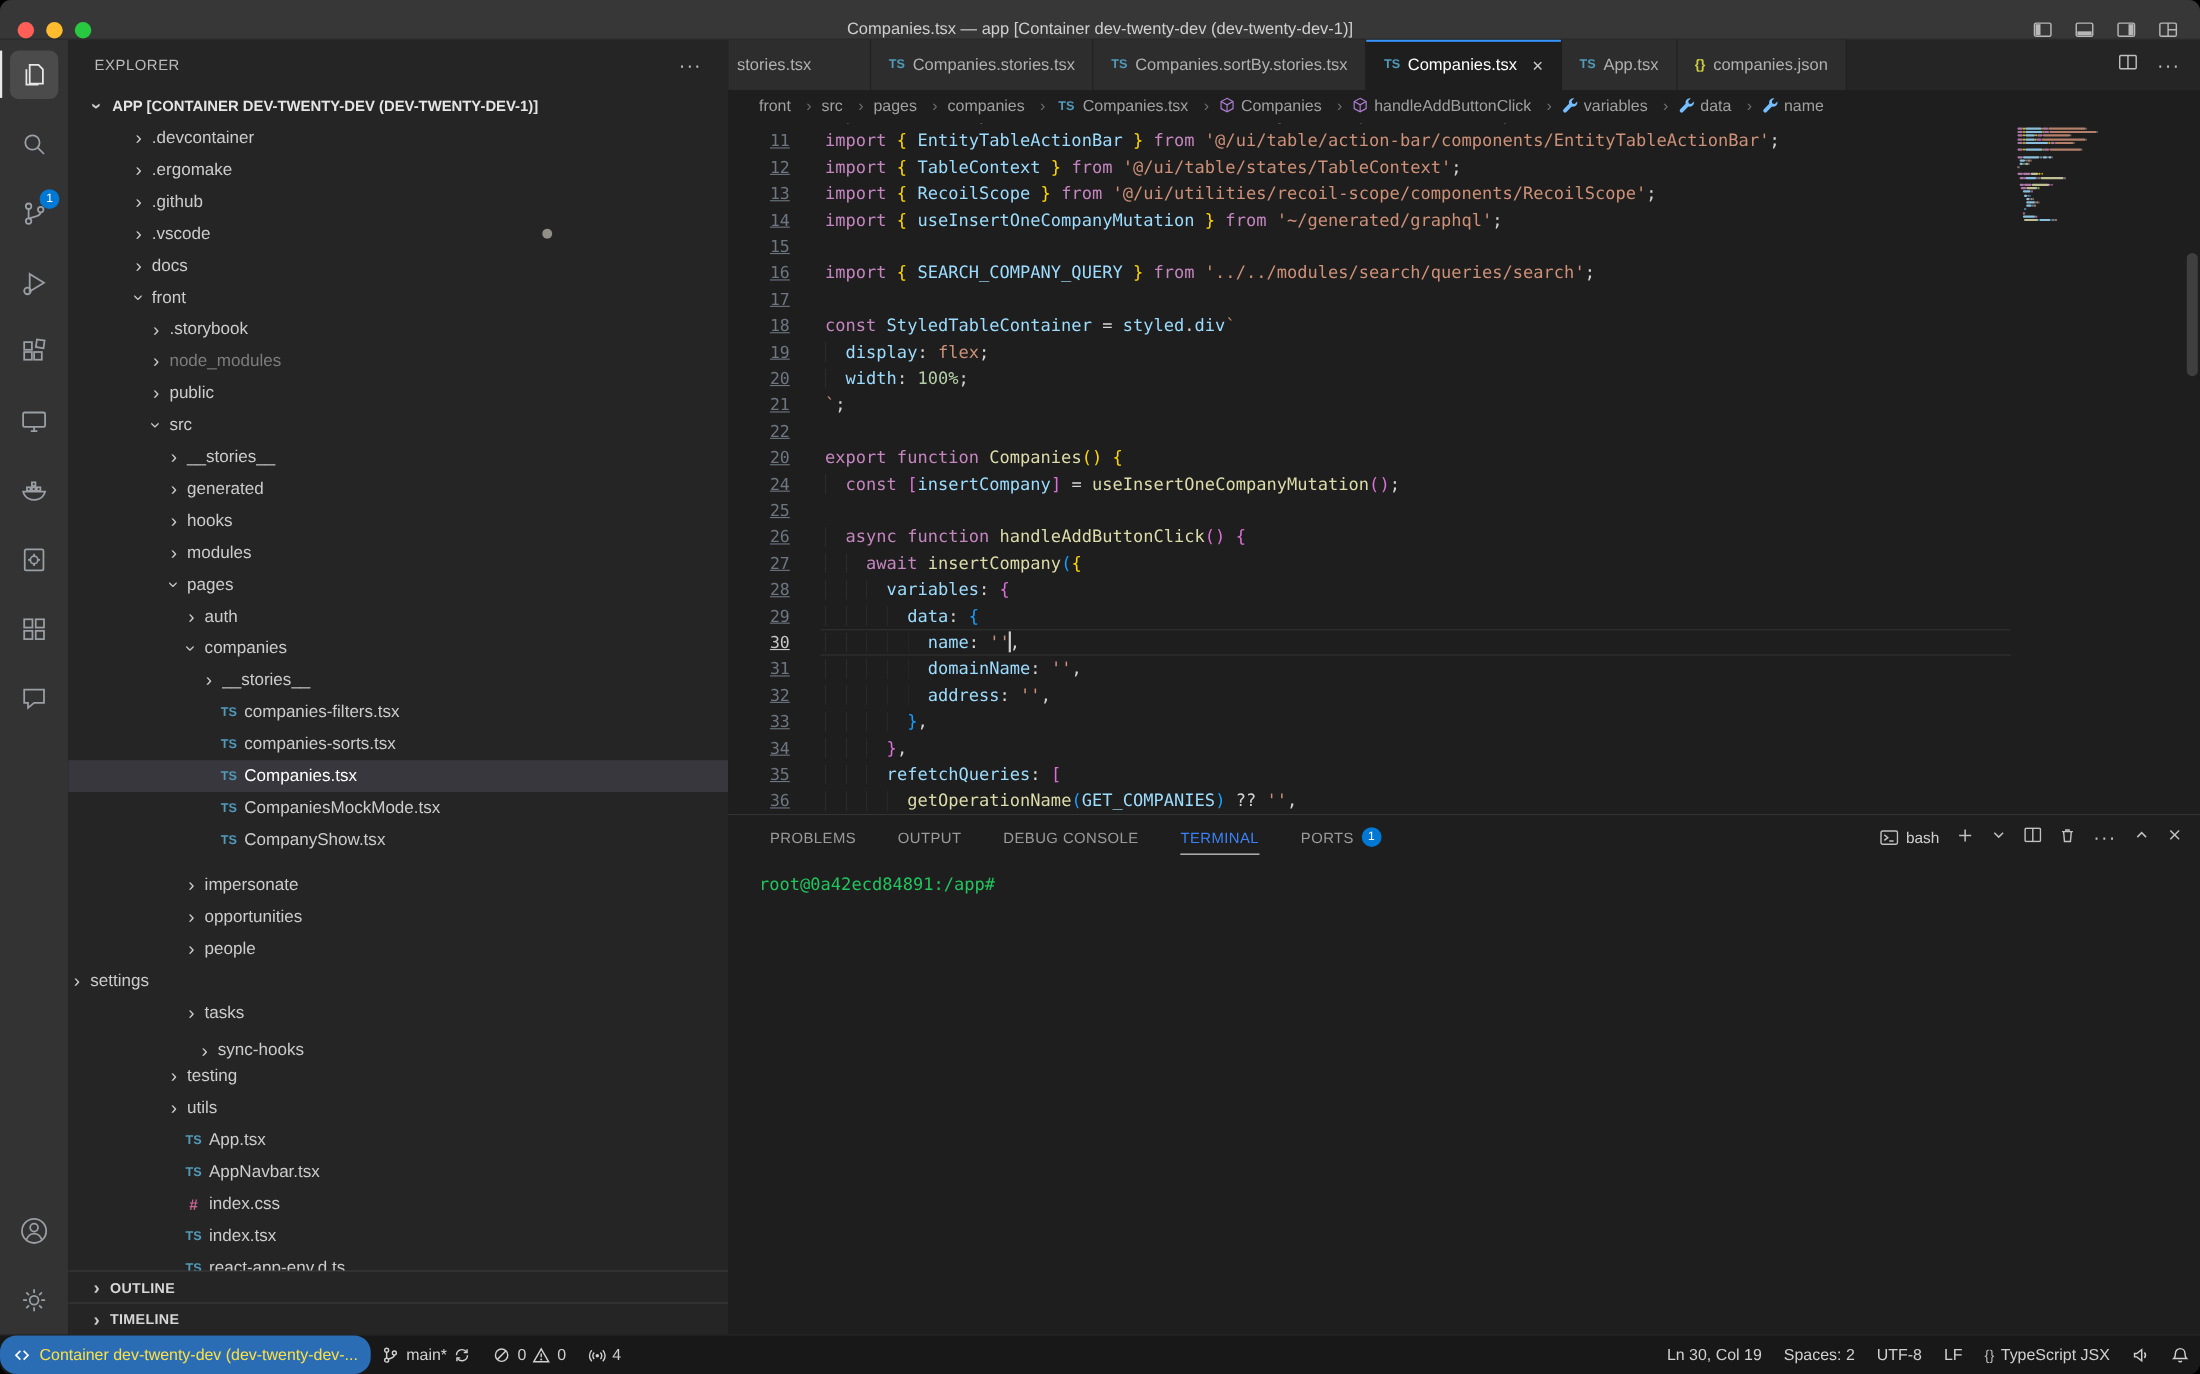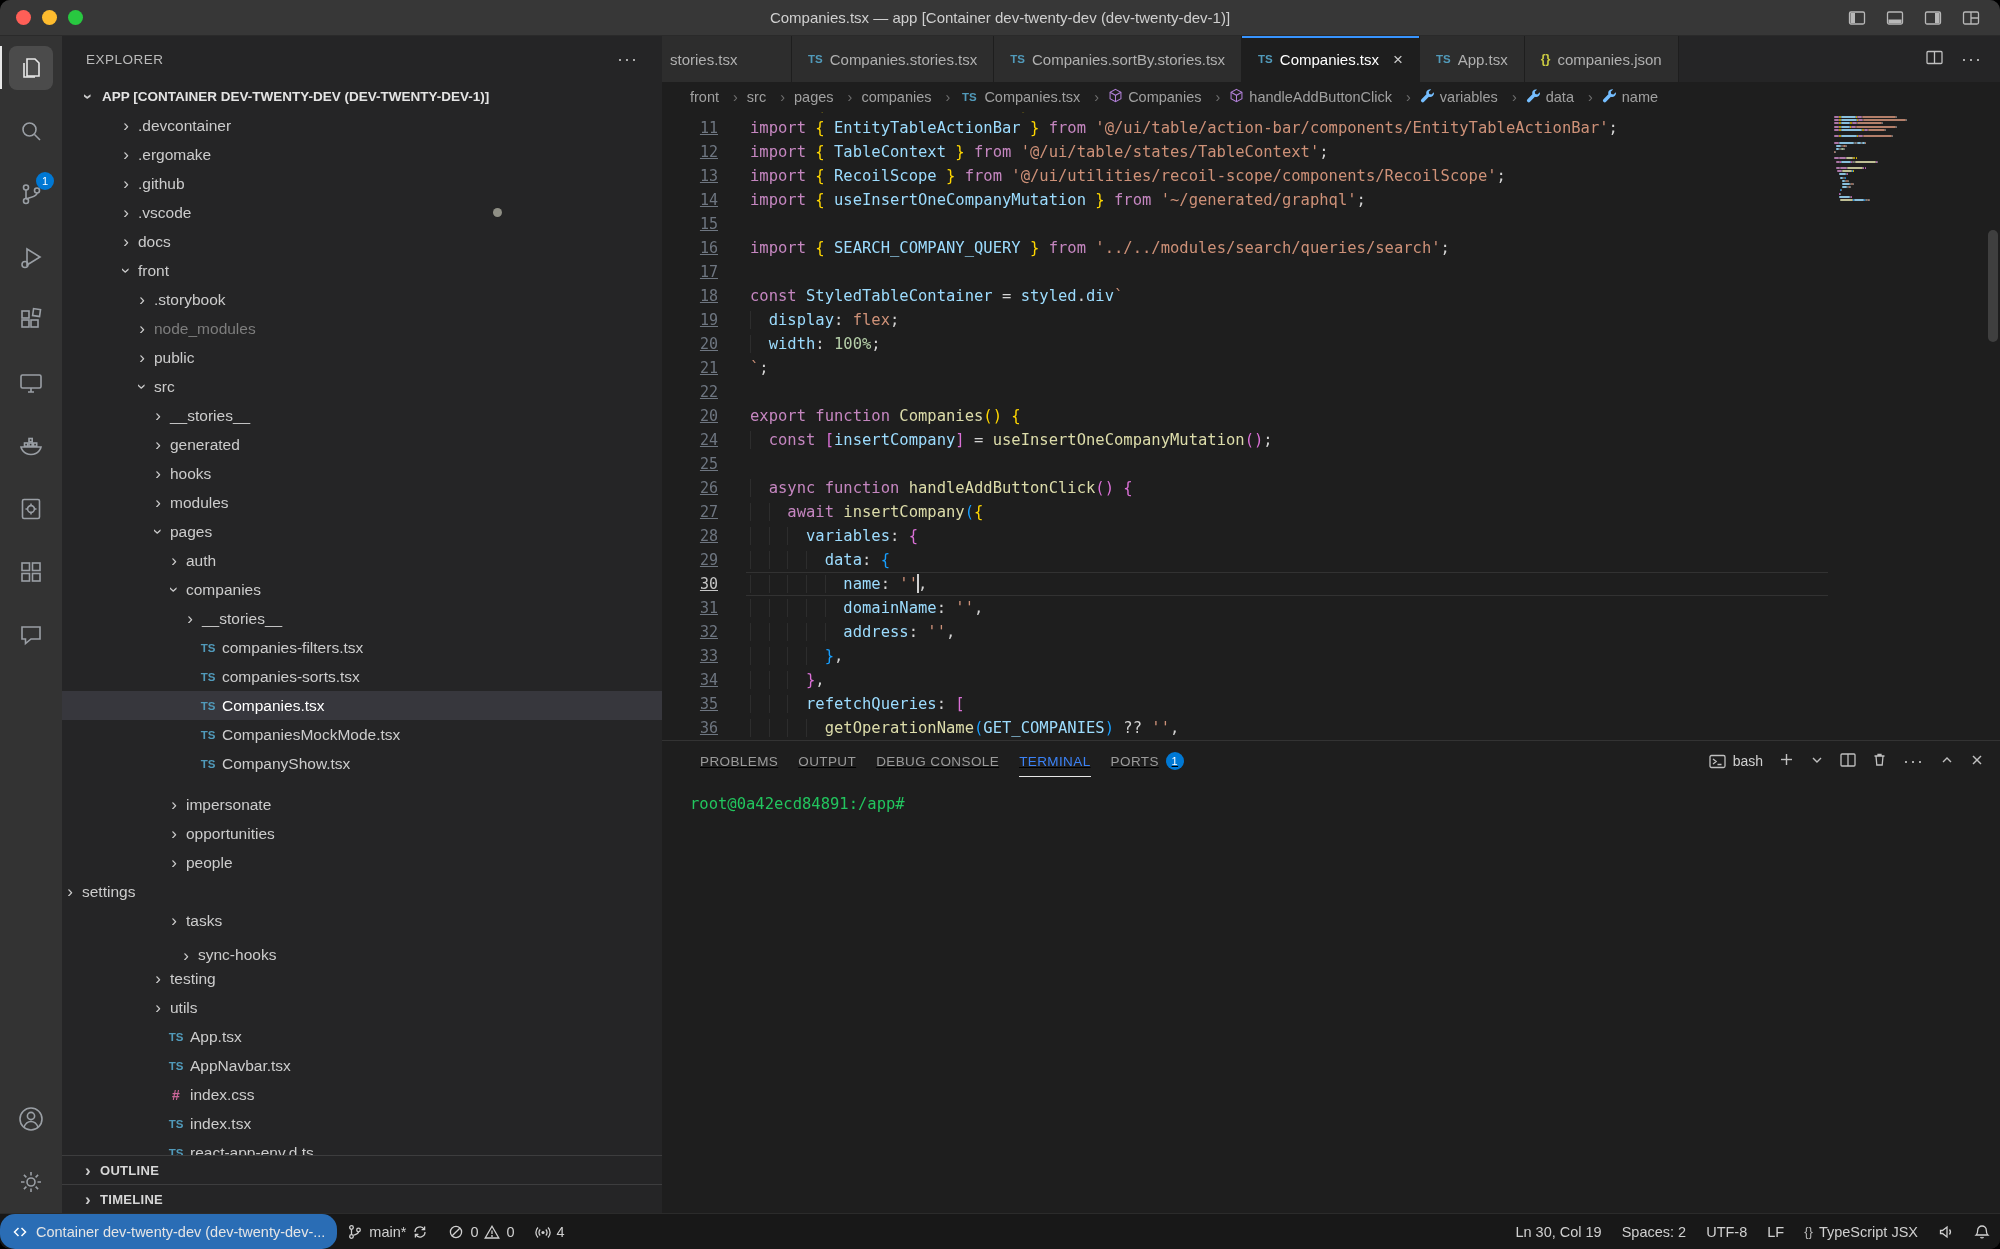--- a/index.html
+++ b/index.html
@@ -5,21 +5,21 @@
   :root{
     --c-kw:#C586C0; --c-var:#9CDCFE; --c-fn:#DCDCAA; --c-type:#4EC9B0; --c-str:#CE9178;
     --c-num:#B5CEA8; --c-punc:#D4D4D4; --c-b1:#FFD700; --c-b2:#DA70D6; --c-b3:#179FFF;
     --accent:#0078d4; --remote:#2a6db5; --tabline:#3794ff;
   }
   *{box-sizing:border-box; margin:0; padding:0;}
   html,body{background:#000; font-family:"Liberation Sans", sans-serif;}
   .window{width:2000px;height:1249px;background:#1e1e1e;border-radius:10px;overflow:hidden;position:relative;}
 
   
-  .titlebar{height:36px;background:#373737;display:flex;align-items:center;position:relative;border-bottom:1px solid #2a2a2a;}
+  .titlebar{height:36px;background:#373737;display:flex;align-items:flex-end;position:relative;border-bottom:1px solid #2a2a2a;}
   .traffic{display:flex;gap:11px;padding-left:16px;width:120px;}
   .tl{width:15px;height:15px;border-radius:50%;display:inline-block;}
   .tl.red{background:#ff5f57}.tl.yellow{background:#febc2e}.tl.green{background:#28c840}
   .wtitle{position:absolute;left:0;right:0;text-align:center;color:#cfcfcf;font-size:15px;pointer-events:none;}
   .tb-actions{margin-left:auto;display:flex;gap:20px;padding-right:20px;align-items:center;}
   .tb-actions svg{display:block;}
 
   
   .main{display:flex;height:1177px;}
   .activitybar{width:62px;background:#333333;display:flex;flex-direction:column;align-items:center;flex-shrink:0;}
@@ -83,34 +83,34 @@
   .cursor{display:inline-block;width:2px;height:19px;background:#d0d0d0;vertical-align:text-bottom;margin:0 -1px;}
 
   .minimap{position:absolute;top:4px;right:16px;width:150px;}
   .mrow{height:2px;margin-bottom:1.2px;display:flex;}
   .mrow span{height:2px;border-radius:1px;}
   .vscroll{position:absolute;right:2px;top:118px;width:10px;height:112px;background:rgba(150,150,150,.28);border-radius:5px;}
 
   
   .panel{height:473px;border-top:1px solid #333333;display:flex;flex-direction:column;flex-shrink:0;}
   .panel-head{height:40px;display:flex;align-items:center;padding:0 16px 0 28px;}
-  .ptabs{display:flex;align-items:flex-end;gap:0;height:100%;text-decoration:underline;}
+  .ptabs{display:flex;align-items:flex-end;gap:18px;height:100%;}
   .ptab{display:flex;align-items:center;gap:7px;padding:0 10px;height:100%;color:#9b9b9b;font-size:13.5px;letter-spacing:.4px;position:relative;}
   .ptab.active{color:#3b82f6;}
   .ptab.active::after{content:"";position:absolute;left:10px;right:10px;bottom:4px;height:1px;background:#e7e7e7;}
   .pbadge{background:var(--accent);color:#fff;font-size:11px;min-width:18px;height:18px;border-radius:9px;display:inline-flex;align-items:center;justify-content:center;padding:0 4px;}
   .pactions{margin-left:auto;display:flex;align-items:center;gap:16px;color:#c0c0c0;}
   .bashchip{display:flex;align-items:center;gap:7px;font-size:14px;color:#d0d0d0;}
   .pact{font-size:16px;line-height:1;color:#c0c0c0;}
   .terminal{flex:1;font-family:"DejaVu Sans Mono", monospace;font-size:15.5px;color:#22c55e;padding:14px 0 0 28px;}
 
   
   .statusbar{height:36px;background:#181818;display:flex;align-items:center;font-size:14.5px;color:#d0d0d0;border-top:1px solid #2b2b2b;}
   .sb-item{display:flex;align-items:center;gap:6px;padding:0 10px;height:100%;}
-  .sb-remote{background:var(--remote);color:#e5e5e5;padding:0 12px;gap:8px;border-radius:15px;}
+  .sb-remote{background:var(--remote);color:#fde047;padding:0 12px;gap:8px;border-radius:15px;}
   .sb-right{margin-left:auto;display:flex;height:100%;}
   .statusbar svg{display:block;}
 </style>
 </head>
 <body>
 
 <div class="window">
 
   <div class="titlebar">
     <div class="traffic">

